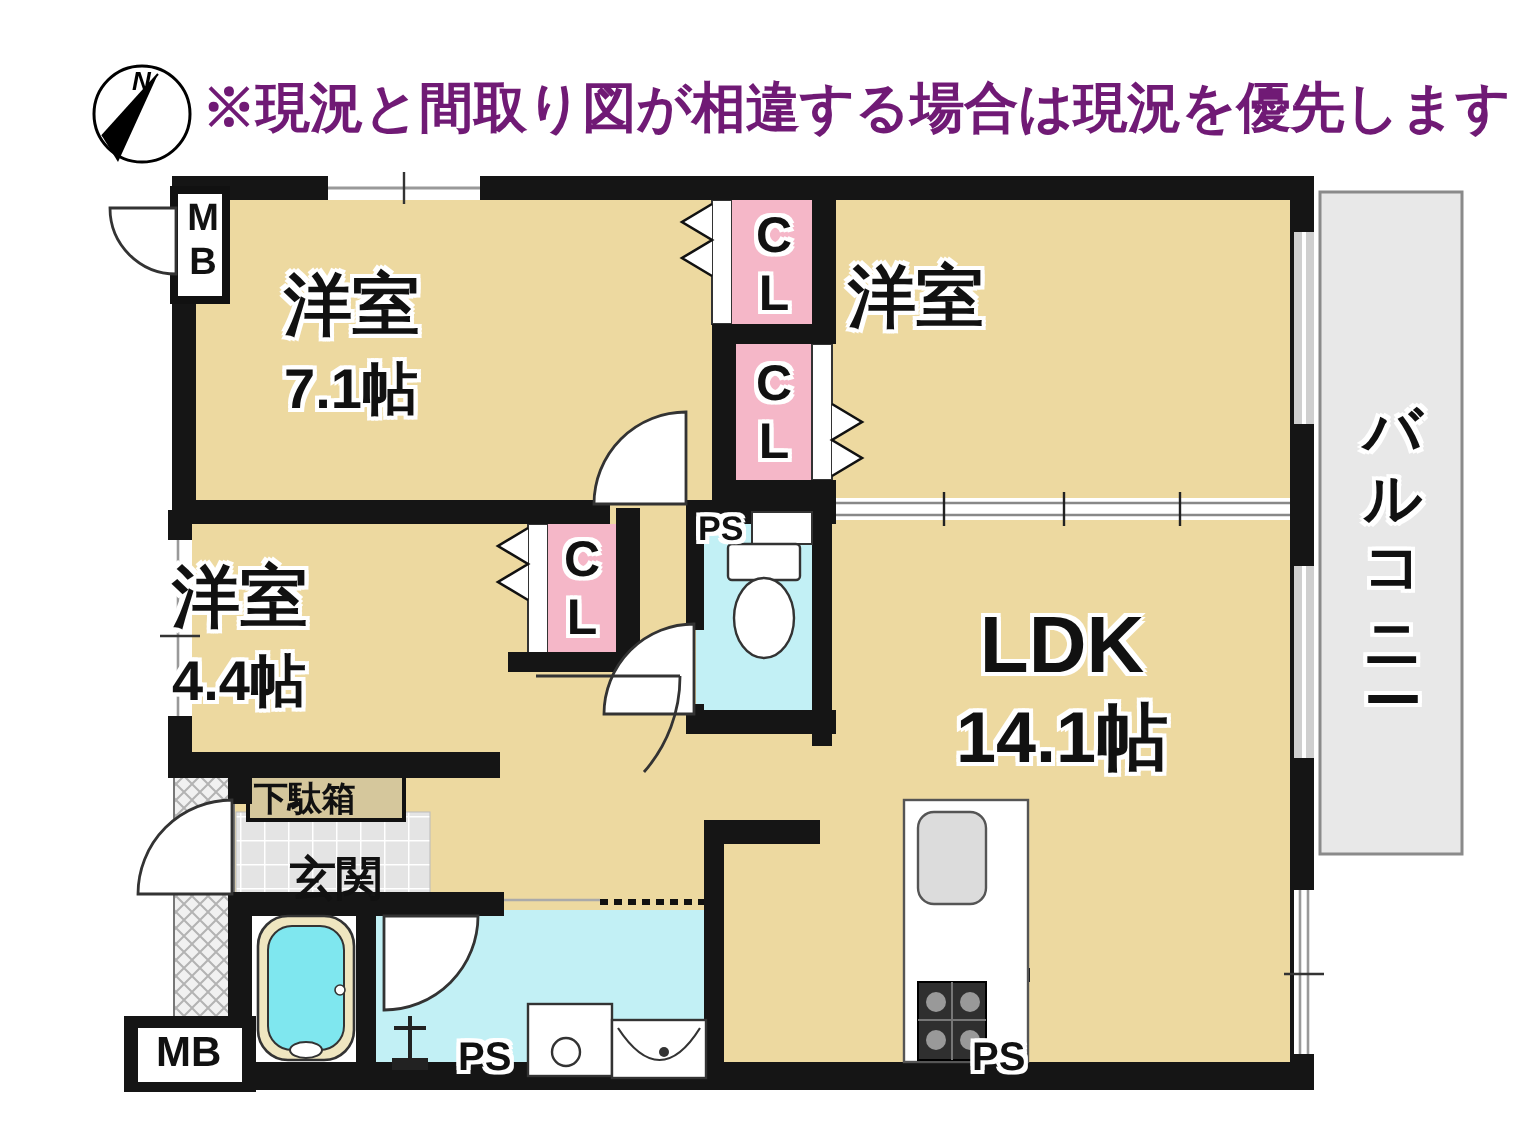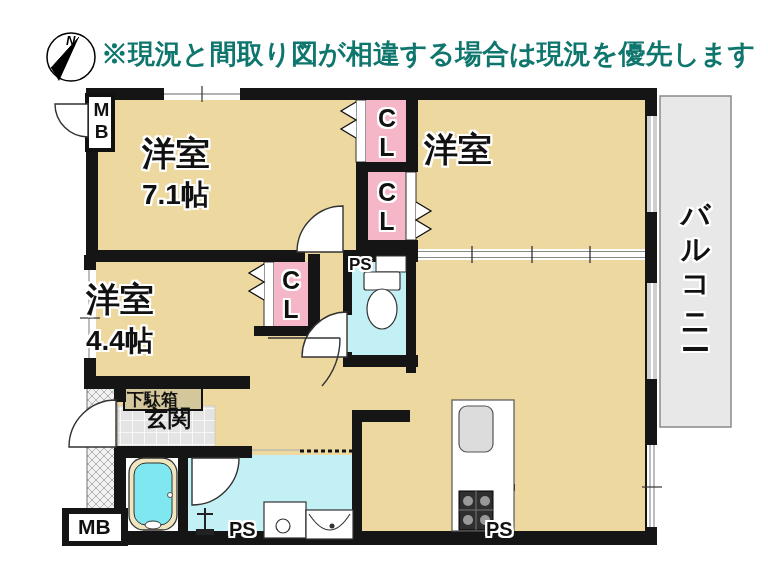--- a/index.html
+++ b/index.html
@@ -7,21 +7,21 @@
          font-family:"Liberation Sans",sans-serif;}
   .plan-svg{position:absolute;left:0;top:0;}
   .lbl{position:absolute;font-weight:bold;color:#111;white-space:nowrap;
        text-shadow:-2px -2px 0 #fff,2px -2px 0 #fff,-2px 2px 0 #fff,2px 2px 0 #fff,
                    -2px 0 0 #fff,2px 0 0 #fff,0 -2px 0 #fff,0 2px 0 #fff;}
   .room-label{text-align:left;line-height:42px;font-size:34px;}
   .room-label .size{font-size:28px;}
   .ldk-label{text-align:center;line-height:46px;font-size:40px;}
   .ldk-label .size{font-size:36px;}
   .vert{writing-mode:vertical-rl;text-orientation:upright;}
-  .header-note{position:absolute;left:101px;top:36px;font-size:27px;font-weight:bold;color:#0f766e;
+  .header-note{position:absolute;left:101px;top:36px;font-size:27px;font-weight:bold;color:#701a75;
                white-space:nowrap;letter-spacing:0px;}
   .compass-n{position:absolute;left:66px;top:33px;font-size:13px;font-style:italic;font-weight:bold;color:#000;}
   .cl{font-size:25px;line-height:27px;letter-spacing:1px;}
   .ps{font-size:17px;}
   .ps-big{font-size:20px;}
   .mb-top{font-size:19px;line-height:21px;letter-spacing:1px;}
   .mb-bottom{font-size:21px;text-shadow:none;}
   .genkan{font-size:23px;text-shadow:none;}
   .getabako{font-size:17px;text-shadow:none;}
   .balcony-lbl{font-size:29px;letter-spacing:5px;}
@@ -216,30 +216,34 @@
 
 <div class="lbl room-label" style="left:424px;top:128px;width:200px;">
   <div>洋室</div>
 </div>
 
 <div class="lbl room-label" style="left:86px;top:278px;width:200px;">
   <div>洋室</div>
   <div class="size">4.4帖</div>
 </div>
 
+<div class="lbl ldk-label" style="left:431px;top:300px;width:200px;">
+  <div>LDK</div>
+  <div class="size">14.1帖</div>
+</div>
 
 <div class="lbl vert balcony-lbl" style="left:676px;top:182px;">バルコニー</div>
 
 <div class="lbl vert cl" style="left:373px;top:104px;">CL</div>
 <div class="lbl vert cl" style="left:373px;top:178px;">CL</div>
 <div class="lbl vert cl" style="left:277px;top:266px;">CL</div>
 
 <div class="lbl ps" style="left:349px;top:255px;">PS</div>
 <div class="lbl ps-big" style="left:229px;top:518px;">PS</div>
 <div class="lbl ps-big" style="left:486px;top:518px;">PS</div>
 
 <div class="lbl vert mb-top" style="left:91px;top:99px;text-shadow:none;">MB</div>
 <div class="lbl mb-bottom" style="left:78px;top:515px;">MB</div>
 
 <div class="lbl getabako" style="left:127px;top:388px;width:74px;text-align:left;">下駄箱</div>
-<div class="lbl genkan" style="left:124px;top:403px;width:88px;text-align:center;">玄関</div>
+<div class="lbl genkan" style="left:124px;top:424px;width:88px;text-align:center;">玄関</div>
 
 </div>
 
 </body></html>

